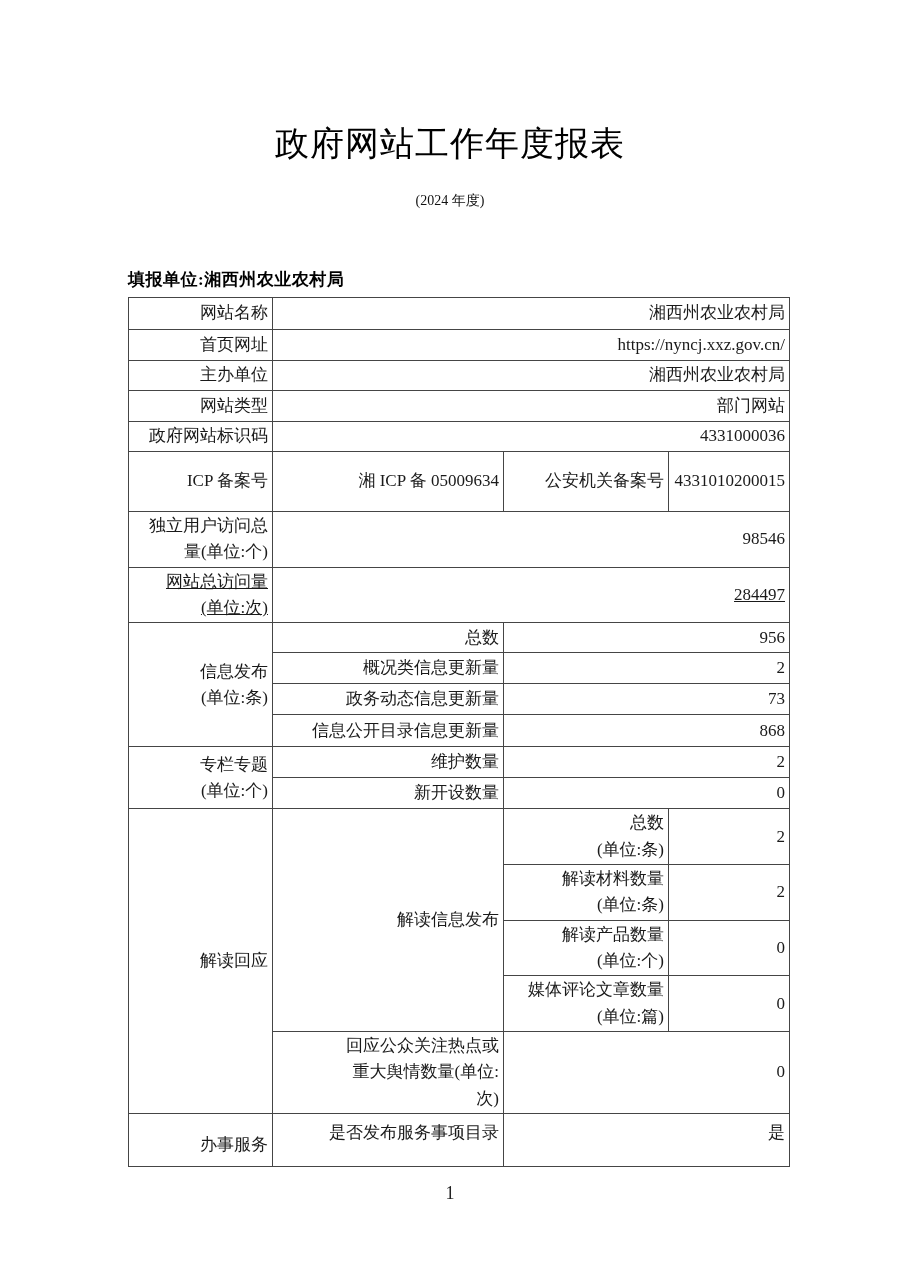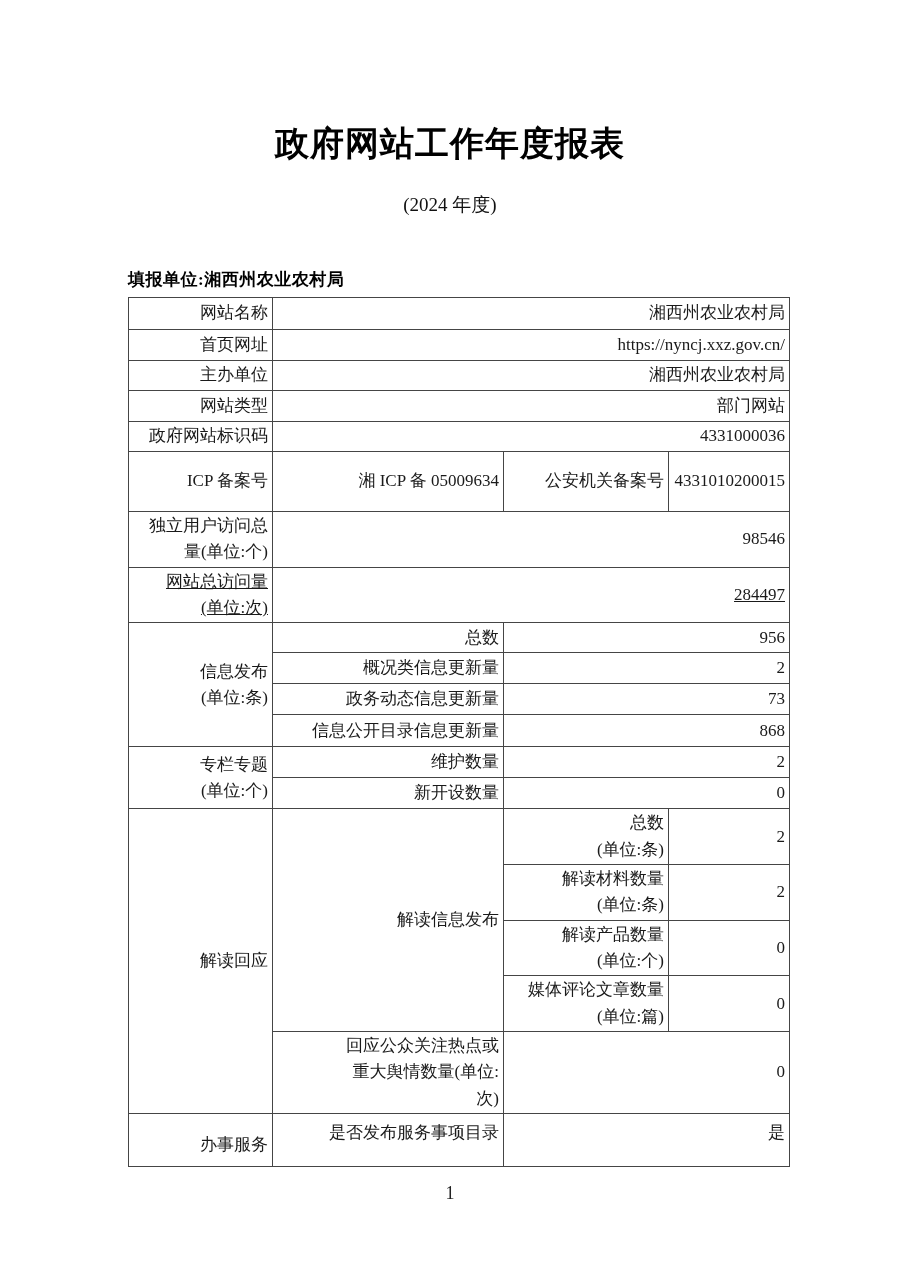--- a/index.html
+++ b/index.html
@@ -5,25 +5,25 @@
   * { margin: 0; padding: 0; box-sizing: border-box; }
   html, body { background: #ffffff; }
   body {
     width: 900px; height: 1273px; position: relative; overflow: hidden;
     font-family: "Liberation Serif", "DejaVu Serif", serif;
     color: #1a1a1a;
   }
   .doc-title {
     position: absolute; top: 121px; left: 0; width: 900px;
     text-align: center; font-family: "Liberation Sans", "DejaVu Sans", sans-serif;
-    font-weight: 700; font-size: 34px; letter-spacing: 1px; color: #000;
+    font-weight: 400; font-size: 34px; letter-spacing: 1px; color: #000;
   }
   .doc-subtitle {
     position: absolute; top: 192px; left: 0; width: 900px;
-    text-align: center; font-size: 19px; color: #111;
+    text-align: center; font-size: 14px; color: #111;
   }
   .reporting-unit {
     position: absolute; top: 268px; left: 128px;
     font-size: 17px; font-weight: 700; color: #000; letter-spacing: 0.5px;
   }
   table.report {
     position: absolute; top: 297px; left: 128px; width: 661px;
     border-collapse: collapse; table-layout: fixed;
   }
   table.report td {

